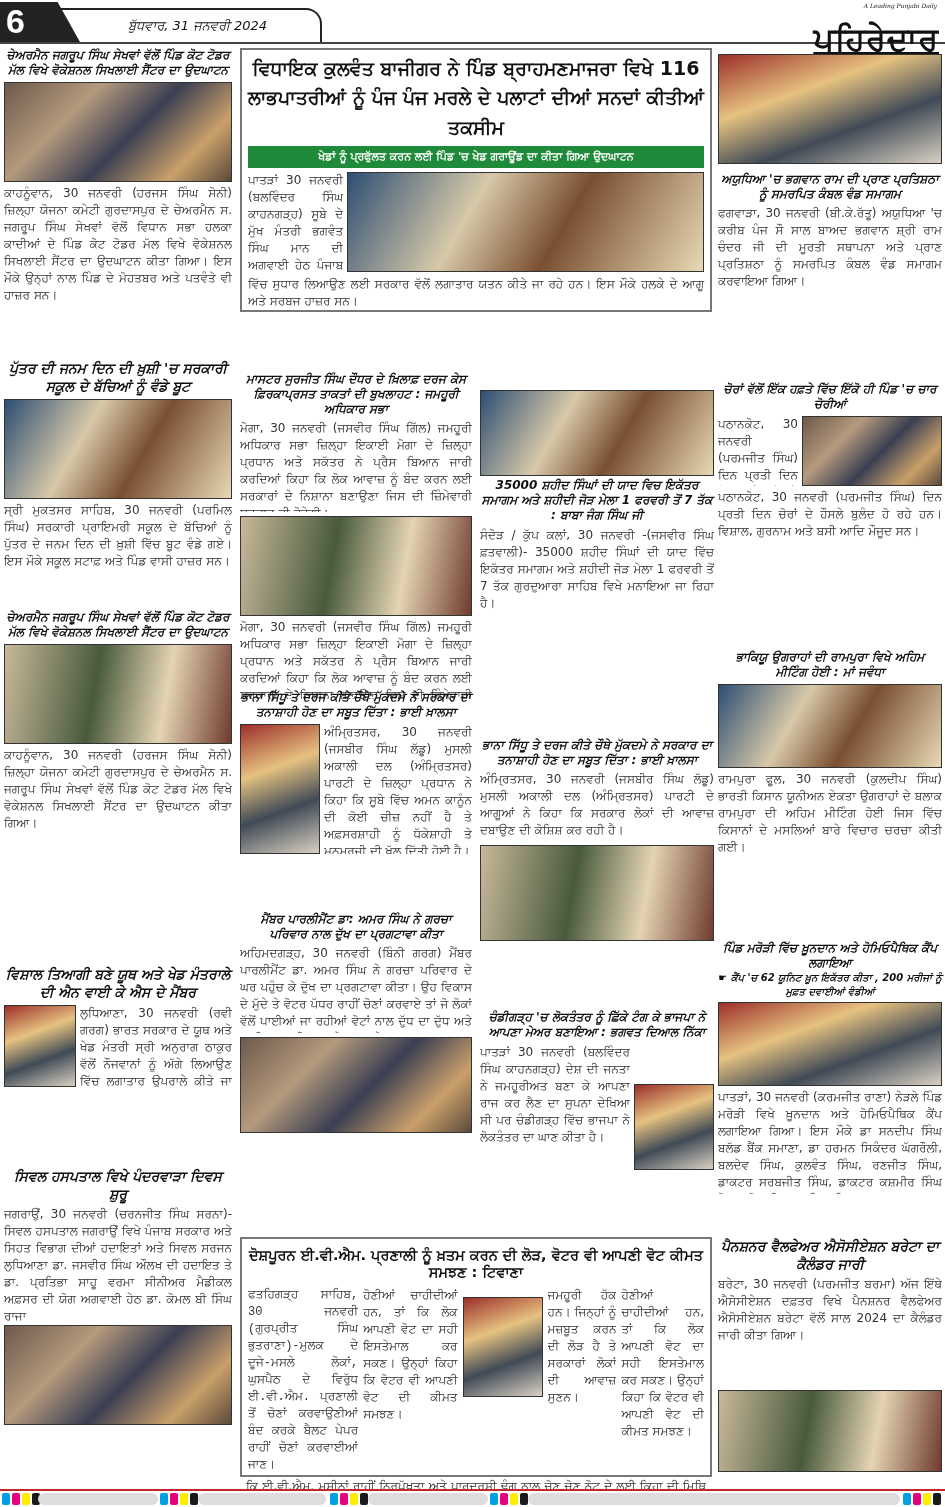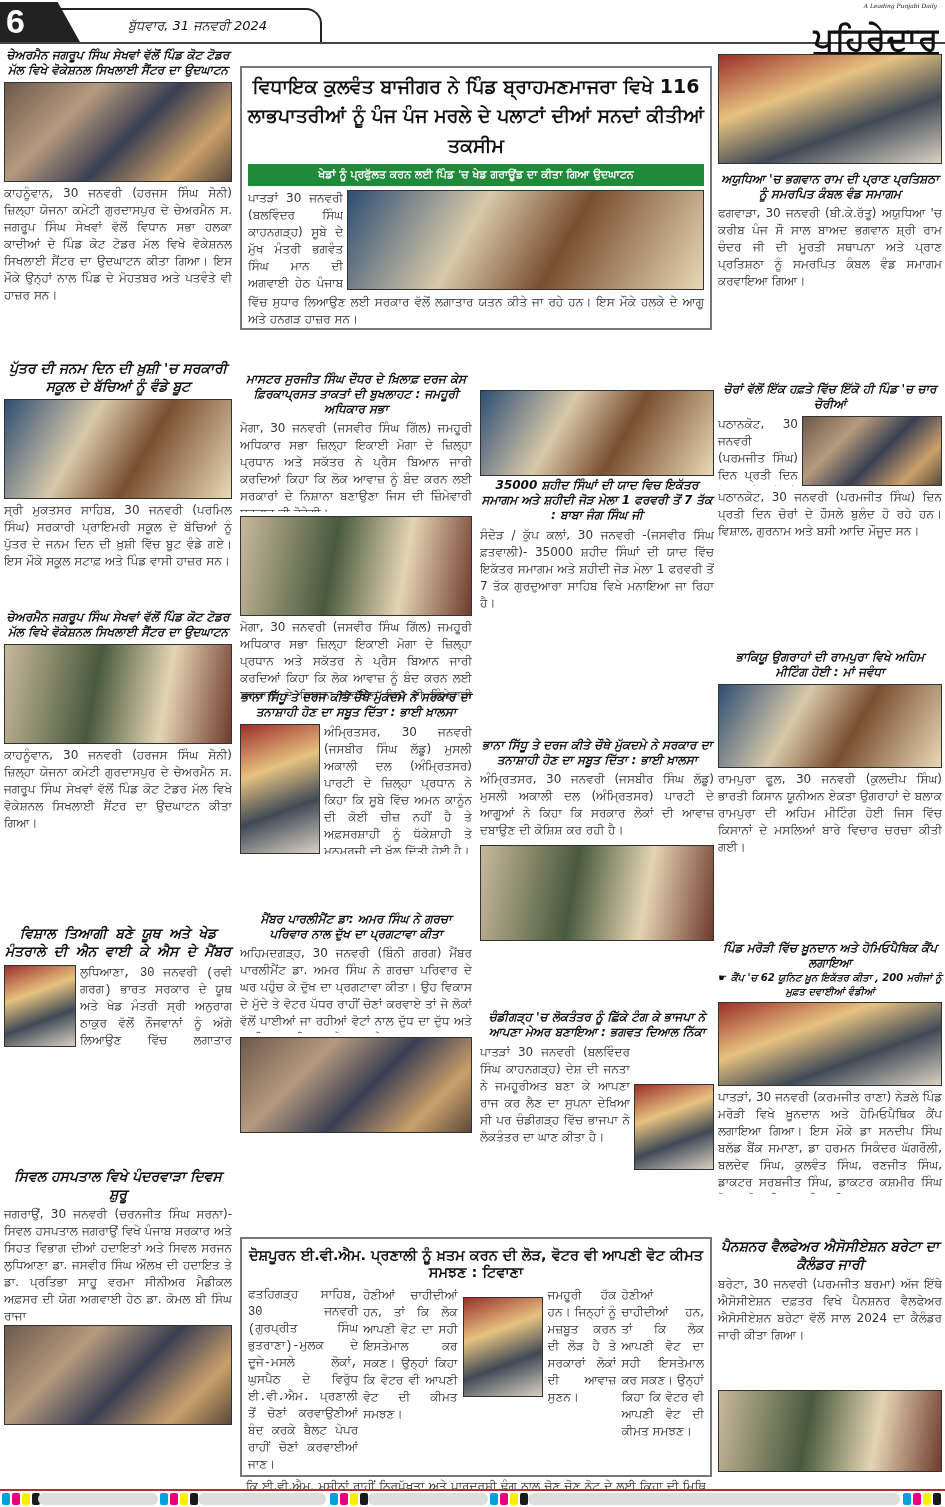--- a/index.html
+++ b/index.html
@@ -25,21 +25,21 @@
   .hl.s { font-size: 12px; }
   .hl.m { font-size: 14px; }
 
   .body-txt { font-size: 12px; line-height: 1.42; color: #333; text-align: justify; }
   .photo { background: linear-gradient(135deg, #6d5a4d 0%, #b59a7d 30%, #3b3f52 55%, #caa06a 80%, #5b4a3b 100%); border: 1px solid #333; }
   .photo.alt { background: linear-gradient(120deg, #2d4e73 0%, #d7c9a9 35%, #7a4f31 60%, #e8d9b5 100%); }
   .photo.alt2 { background: linear-gradient(160deg, #9c2f2b 0%, #e6c280 35%, #404a56 65%, #d9d0c2 100%); }
   .photo.alt3 { background: linear-gradient(100deg, #c9b89a 0%, #485a3d 40%, #e4d4b3 70%, #6f3b2e 100%); }
   .blk { position: absolute; }
 
-  .main-box { position: absolute; left: 240px; top: 48px; width: 472px; height: 264px; border: 2px solid #777; margin-top: 18px; }
+  .main-box { position: absolute; left: 240px; top: 48px; width: 472px; height: 264px; border: 2px solid #777; }
   .main-hl { font: bold 19px "DejaVu Sans", sans-serif; text-align: center; line-height: 1.55; margin-top: 4px; }
   .green-bar { margin: 4px 6px 0 6px; height: 22px; background: #1f8b3a; color: #fff; font-size: 11px; font-weight: bold; text-align: center; line-height: 22px; }
 
   .bottom-box { position: absolute; left: 240px; top: 1237px; width: 472px; height: 240px; border: 2px solid #777; }
   .bottom-hl { font: bold 14.5px "DejaVu Sans", sans-serif; text-align: center; padding: 8px 4px 4px 4px; }
 
   .sub { font-weight: bold; font-style: italic; font-size: 10px; text-align: center; line-height: 1.35; }
 
   .footer-line { position: absolute; left: 0; top: 1489px; width: 945px; height: 2px; background: #c1272d; }
   .reg { position: absolute; top: 1493px; height: 12px; display: flex; gap: 2px; }
@@ -67,42 +67,42 @@
   <div class="blk" style="left:0;top:312px;width:228px;">
     <div class="hl m">ਪੁੱਤਰ ਦੀ ਜਨਮ ਦਿਨ ਦੀ ਖ਼ੁਸ਼ੀ 'ਚ ਸਰਕਾਰੀ ਸਕੂਲ ਦੇ ਬੱਚਿਆਂ ਨੂੰ ਵੰਡੇ ਬੂਟ</div>
     <div class="photo alt" style="height:100px;margin-top:4px;"></div>
     <div class="body-txt" style="height:100px;overflow:hidden;margin-top:3px;">ਸ੍ਰੀ ਮੁਕਤਸਰ ਸਾਹਿਬ, 30 ਜਨਵਰੀ (ਪਰਮਿਲ ਸਿੰਘ) ਸਰਕਾਰੀ ਪ੍ਰਾਇਮਰੀ ਸਕੂਲ ਦੇ ਬੱਚਿਆਂ ਨੂੰ ਪੁੱਤਰ ਦੇ ਜਨਮ ਦਿਨ ਦੀ ਖ਼ੁਸ਼ੀ ਵਿੱਚ ਬੂਟ ਵੰਡੇ ਗਏ। ਇਸ ਮੌਕੇ ਸਕੂਲ ਸਟਾਫ਼ ਅਤੇ ਪਿੰਡ ਵਾਸੀ ਹਾਜ਼ਰ ਸਨ।</div>
   </div>
   <div class="blk" style="left:0;top:562px;width:228px;">
     <div class="hl s">ਚੇਅਰਮੈਨ ਜਗਰੂਪ ਸਿੰਘ ਸੇਖਵਾਂ ਵੱਲੋਂ ਪਿੰਡ ਕੋਟ ਟੋਡਰ ਮੱਲ ਵਿਖੇ ਵੋਕੇਸ਼ਨਲ ਸਿਖਲਾਈ ਸੈਂਟਰ ਦਾ ਉਦਘਾਟਨ</div>
     <div class="photo alt3" style="height:100px;margin-top:4px;"></div>
     <div class="body-txt" style="height:170px;overflow:hidden;margin-top:3px;">ਕਾਹਨੂੰਵਾਨ, 30 ਜਨਵਰੀ (ਹਰਜਸ ਸਿੰਘ ਸੋਨੀ) ਜ਼ਿਲ੍ਹਾ ਯੋਜਨਾ ਕਮੇਟੀ ਗੁਰਦਾਸਪੁਰ ਦੇ ਚੇਅਰਮੈਨ ਸ. ਜਗਰੂਪ ਸਿੰਘ ਸੇਖਵਾਂ ਵੱਲੋਂ ਪਿੰਡ ਕੋਟ ਟੋਡਰ ਮੱਲ ਵਿਖੇ ਵੋਕੇਸ਼ਨਲ ਸਿਖਲਾਈ ਸੈਂਟਰ ਦਾ ਉਦਘਾਟਨ ਕੀਤਾ ਗਿਆ।</div>
   </div>
-  <div class="blk" style="left:0;top:878px;width:228px;font-family:Liberation Mono, monospace;">
+  <div class="blk" style="left:0;top:918px;width:228px;">
     <div class="hl m">ਵਿਸ਼ਾਲ ਤਿਆਗੀ ਬਣੇ ਯੂਥ ਅਤੇ ਖੇਡ ਮੰਤਰਾਲੇ ਦੀ ਐਨ ਵਾਈ ਕੇ ਐਸ ਦੇ ਮੈਂਬਰ</div>
     <div style="display:flex;gap:4px;margin-top:4px;">
       <div class="photo alt2" style="width:72px;height:82px;flex:none;"></div>
       <div class="body-txt" style="height:82px;overflow:hidden;">ਲੁਧਿਆਣਾ, 30 ਜਨਵਰੀ (ਰਵੀ ਗਰਗ) ਭਾਰਤ ਸਰਕਾਰ ਦੇ ਯੂਥ ਅਤੇ ਖੇਡ ਮੰਤਰੀ ਸ੍ਰੀ ਅਨੁਰਾਗ ਠਾਕੁਰ ਵੱਲੋਂ ਨੌਜਵਾਨਾਂ ਨੂੰ ਅੱਗੇ ਲਿਆਉਣ ਵਿੱਚ ਲਗਾਤਾਰ ਉਪਰਾਲੇ ਕੀਤੇ ਜਾ ਰਹੇ ਹਨ।</div>
     </div>
   </div>
   <div class="blk" style="left:0;top:1120px;width:228px;">
     <div class="hl m">ਸਿਵਲ ਹਸਪਤਾਲ ਵਿਖੇ ਪੰਦਰਵਾੜਾ ਦਿਵਸ ਸ਼ੁਰੂ</div>
     <div class="body-txt" style="height:115px;overflow:hidden;margin-top:3px;">ਜਗਰਾਉਂ, 30 ਜਨਵਰੀ (ਚਰਨਜੀਤ ਸਿੰਘ ਸਰਨਾ)-ਸਿਵਲ ਹਸਪਤਾਲ ਜਗਰਾਉਂ ਵਿਖੇ ਪੰਜਾਬ ਸਰਕਾਰ ਅਤੇ ਸਿਹਤ ਵਿਭਾਗ ਦੀਆਂ ਹਦਾਇਤਾਂ ਅਤੇ ਸਿਵਲ ਸਰਜਨ ਲੁਧਿਆਣਾ ਡਾ. ਜਸਵੀਰ ਸਿੰਘ ਔਲਖ ਦੀ ਹਦਾਇਤ ਤੇ ਡਾ. ਪ੍ਰਤਿਭਾ ਸਾਹੂ ਵਰਮਾ ਸੀਨੀਅਰ ਮੈਡੀਕਲ ਅਫ਼ਸਰ ਦੀ ਯੋਗ ਅਗਵਾਈ ਹੇਠ ਡਾ. ਕੋਮਲ ਬੀ ਸਿੰਘ ਰਾਜਾ</div>
     <div class="photo" style="height:100px;margin-top:4px;"></div>
   </div>
 </div>
 
 <div class="main-box">
   <div class="main-hl">ਵਿਧਾਇਕ ਕੁਲਵੰਤ ਬਾਜੀਗਰ ਨੇ ਪਿੰਡ ਬ੍ਰਾਹਮਣਮਾਜਰਾ ਵਿਖੇ 116 ਲਾਭਪਾਤਰੀਆਂ ਨੂੰ ਪੰਜ ਪੰਜ ਮਰਲੇ ਦੇ ਪਲਾਟਾਂ ਦੀਆਂ ਸਨਦਾਂ ਕੀਤੀਆਂ ਤਕਸੀਮ</div>
   <div class="green-bar">ਖੇਡਾਂ ਨੂੰ ਪ੍ਰਫੁੱਲਤ ਕਰਨ ਲਈ ਪਿੰਡ 'ਚ ਖੇਡ ਗਰਾਊਂਡ ਦਾ ਕੀਤਾ ਗਿਆ ਉਦਘਾਟਨ</div>
   <div style="display:flex;gap:4px;padding:4px 6px 0 6px;">
     <div class="body-txt" style="width:96px;height:100px;overflow:hidden;">ਪਾਤੜਾਂ 30 ਜਨਵਰੀ (ਬਲਵਿੰਦਰ ਸਿੰਘ ਕਾਹਨਗੜ੍ਹ) ਸੂਬੇ ਦੇ ਮੁੱਖ ਮੰਤਰੀ ਭਗਵੰਤ ਸਿੰਘ ਮਾਨ ਦੀ ਅਗਵਾਈ ਹੇਠ ਪੰਜਾਬ ਸਰਕਾਰ ਵੱਲੋਂ ਬੇਘਰੇ ਲੋਕਾਂ ਨੂੰ ਪਲਾਟ ਦੇਣ ਦੀ ਮੁਹਿੰਮ ਤਹਿਤ ਹਲਕਾ ਸ਼ੁਤਰਾਣਾ ਦੇ ਵਿਧਾਇਕ ਕੁਲਵੰਤ ਸਿੰਘ ਬਾਜੀਗਰ ਨੇ ਪਿੰਡ ਬ੍ਰਾਹਮਣਮਾਜਰਾ ਵਿਖੇ 116 ਲਾਭਪਾਤਰੀਆਂ ਨੂੰ ਪੰਜ ਪੰਜ ਮਰਲੇ ਦੇ ਪਲਾਟਾਂ ਦੀਆਂ ਸਨਦਾਂ ਤਕਸੀਮ ਕੀਤੀਆਂ।</div>
     <div class="photo alt" style="width:360px;height:100px;"></div>
   </div>
-  <div class="body-txt" style="padding:4px 6px;height:80px;overflow:hidden;">ਵਿੱਚ ਸੁਧਾਰ ਲਿਆਉਣ ਲਈ ਸਰਕਾਰ ਵੱਲੋਂ ਲਗਾਤਾਰ ਯਤਨ ਕੀਤੇ ਜਾ ਰਹੇ ਹਨ। ਇਸ ਮੌਕੇ ਹਲਕੇ ਦੇ ਆਗੂ ਅਤੇ ਹਨਗੜ ਹਾਜ਼ਰ ਸਨ।</div>
+  <div class="body-txt" style="padding:4px 6px;height:80px;overflow:hidden;">ਵਿੱਚ ਸੁਧਾਰ ਲਿਆਉਣ ਲਈ ਸਰਕਾਰ ਵੱਲੋਂ ਲਗਾਤਾਰ ਯਤਨ ਕੀਤੇ ਜਾ ਰਹੇ ਹਨ। ਇਸ ਮੌਕੇ ਹਲਕੇ ਦੇ ਆਗੂ ਅਤੇ ਸਰਬਜ ਹਾਜ਼ਰ ਸਨ।</div>
 </div>
 
 <div class="col c2" style="top:372px;">
   <div class="blk" style="left:0;top:0;width:232px;">
     <div class="hl s">ਮਾਸਟਰ ਸੁਰਜੀਤ ਸਿੰਘ ਦੌਧਰ ਦੇ ਖ਼ਿਲਾਫ਼ ਦਰਜ ਕੇਸ ਫ਼ਿਰਕਾਪ੍ਰਸਤ ਤਾਕਤਾਂ ਦੀ ਬੁਖਲਾਹਟ : ਜਮਹੂਰੀ ਅਧਿਕਾਰ ਸਭਾ</div>
     <div class="body-txt" style="height:92px;overflow:hidden;margin-top:3px;">ਮੋਗਾ, 30 ਜਨਵਰੀ (ਜਸਵੀਰ ਸਿੰਘ ਗਿੱਲ) ਜਮਹੂਰੀ ਅਧਿਕਾਰ ਸਭਾ ਜ਼ਿਲ੍ਹਾ ਇਕਾਈ ਮੋਗਾ ਦੇ ਜ਼ਿਲ੍ਹਾ ਪ੍ਰਧਾਨ ਅਤੇ ਸਕੱਤਰ ਨੇ ਪ੍ਰੈਸ ਬਿਆਨ ਜਾਰੀ ਕਰਦਿਆਂ ਕਿਹਾ ਕਿ ਲੋਕ ਆਵਾਜ਼ ਨੂੰ ਬੰਦ ਕਰਨ ਲਈ ਸਰਕਾਰਾਂ ਦੇ ਨਿਸ਼ਾਨਾ ਬਣਾਉਣਾ ਜਿਸ ਦੀ ਜ਼ਿੰਮੇਵਾਰੀ ਸਰਕਾਰ ਦੀ ਹੋਵੇਗੀ।</div>
     <div class="photo alt3" style="height:100px;margin-top:4px;"></div>
     <div class="body-txt" style="height:80px;overflow:hidden;margin-top:3px;">ਮੋਗਾ, 30 ਜਨਵਰੀ (ਜਸਵੀਰ ਸਿੰਘ ਗਿੱਲ) ਜਮਹੂਰੀ ਅਧਿਕਾਰ ਸਭਾ ਜ਼ਿਲ੍ਹਾ ਇਕਾਈ ਮੋਗਾ ਦੇ ਜ਼ਿਲ੍ਹਾ ਪ੍ਰਧਾਨ ਅਤੇ ਸਕੱਤਰ ਨੇ ਪ੍ਰੈਸ ਬਿਆਨ ਜਾਰੀ ਕਰਦਿਆਂ ਕਿਹਾ ਕਿ ਲੋਕ ਆਵਾਜ਼ ਨੂੰ ਬੰਦ ਕਰਨ ਲਈ ਸਰਕਾਰਾਂ ਦੇ ਨਿਸ਼ਾਨਾ ਬਣਾਉਣਾ ਜਿਸ ਦੀ ਜ਼ਿੰਮੇਵਾਰੀ ਸਰਕਾਰ ਦੀ ਹੋਵੇਗੀ।</div>
   </div>
   <div class="blk" style="left:0;top:318px;width:232px;">

